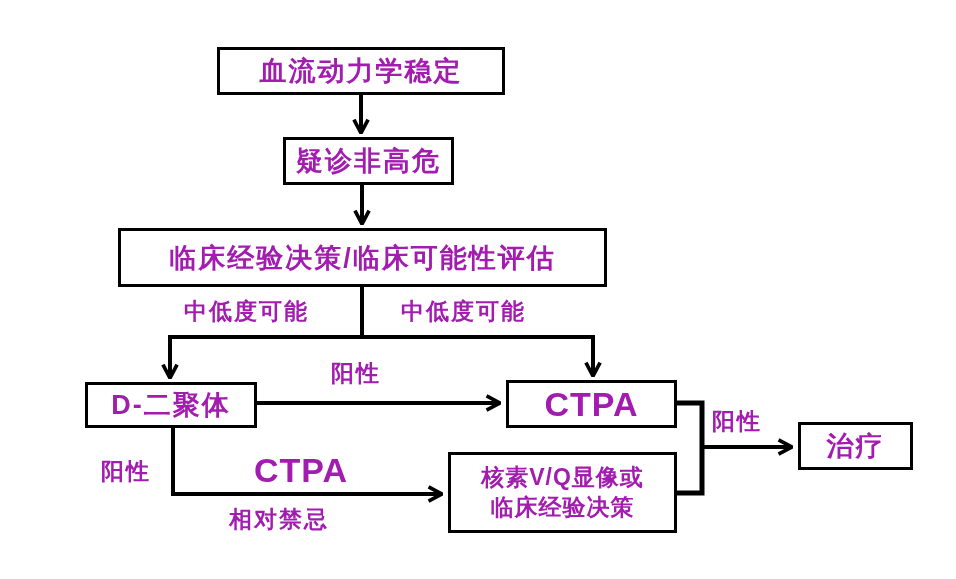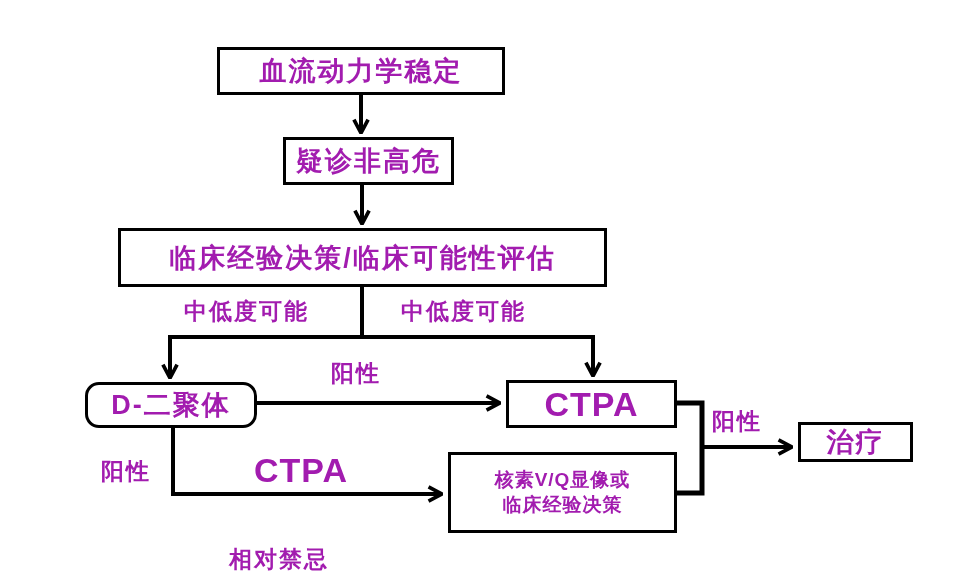--- a/index.html
+++ b/index.html
@@ -36,49 +36,49 @@
     letter-spacing: 2px;
     white-space: nowrap;
     text-align: center;
   }
   .node.latin {
     font-size: 34px;
     letter-spacing: 1px;
   }
   .node.two-line {
     flex-direction: column;
-    font-size: 19px;
+    font-size: 23px;
     line-height: 1.28;
     letter-spacing: 1px;
   }
   .lbl {
     position: absolute;
     font-weight: bold;
     font-size: 23px;
     letter-spacing: 2px;
     white-space: nowrap;
   }
   .lbl.latin {
     font-size: 34px;
     letter-spacing: 1px;
   }
   #node-hemodynamic { left: 217px; top: 47px;  width: 288px; height: 48px; }
   #node-suspect     { left: 277px; top: 137px; width: 171px; height: 48px; margin-left: 6px; }
   #node-assessment  { left: 118px; top: 228px; width: 489px; height: 59px; }
-  #node-ddimer      { left: 85px;  top: 382px; width: 172px; height: 46px; border-radius: 14px; }
+  #node-ddimer      { left: 85px;  top: 382px; width: 172px; height: 46px; }
   #node-ctpa        { left: 506px; top: 380px; width: 171px; height: 48px; }
   #node-vq          { left: 448px; top: 452px; width: 229px; height: 81px; }
-  #node-treatment   { left: 798px; top: 422px; width: 115px; height: 40px; }
+  #node-treatment   { left: 798px; top: 422px; width: 115px; height: 48px; }
 
   #lbl-lowmid   { left: 184px; top: 296px; }
   #lbl-high     { left: 401px; top: 296px; }
   #lbl-pos-top  { left: 331px; top: 358px; }
   #lbl-pos-left { left: 101px; top: 456px; }
   #lbl-ctpa     { left: 254px; top: 451px; }
-  #lbl-contra   { left: 229px; top: 544px; }
+  #lbl-contra   { left: 229px; top: 504px; }
   #lbl-pos-right{ left: 712px; top: 406px; }
 </style>
 </head>
 <body>
 
 <div class="stage">
 
   <svg class="connector-layer" width="956" height="579" viewBox="0 0 956 579" xmlns="http://www.w3.org/2000/svg">
     <defs>
       <marker id="arrow" viewBox="0 0 12 12" refX="11" refY="6" markerWidth="17" markerHeight="19" orient="auto" markerUnits="userSpaceOnUse">

